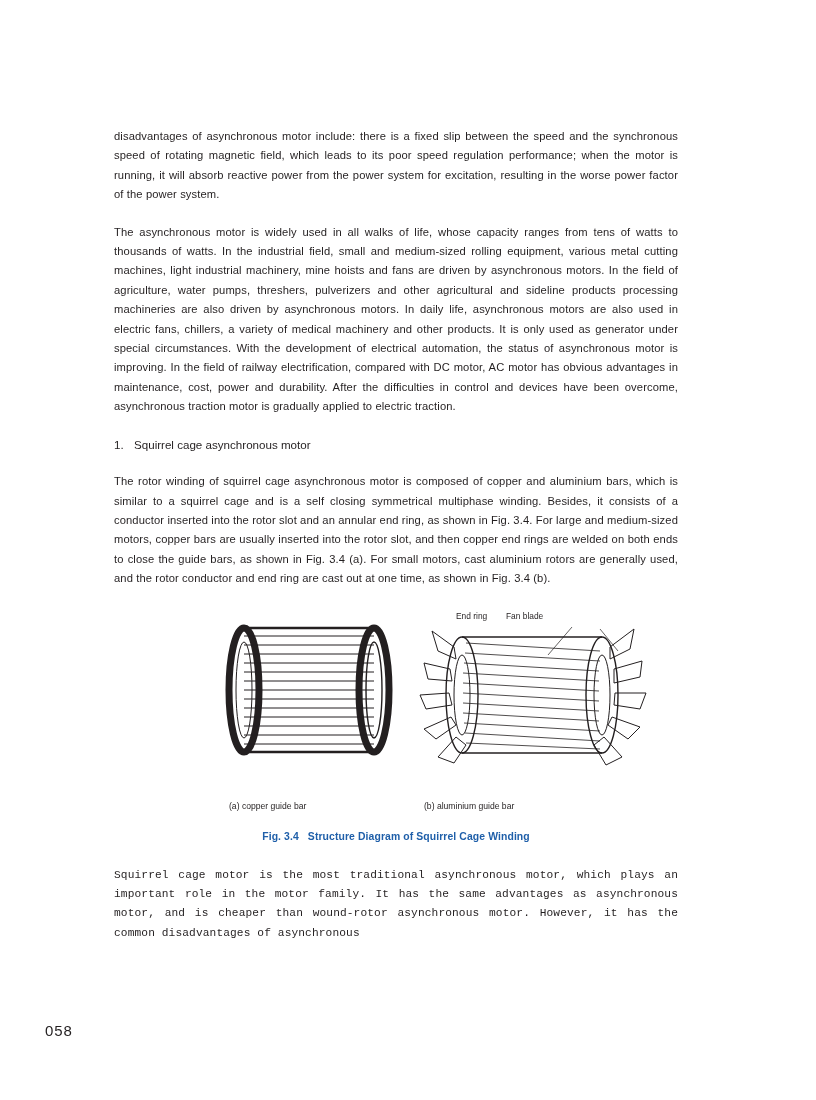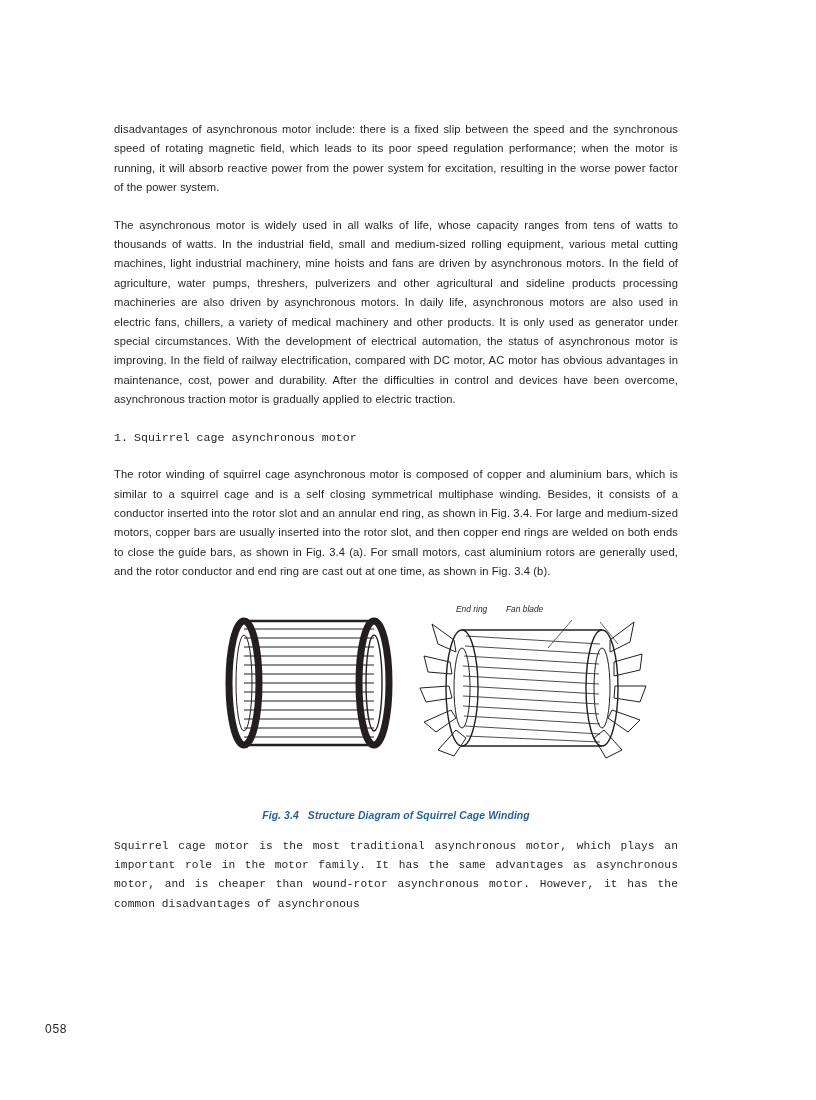--- a/index.html
+++ b/index.html
@@ -22,43 +22,41 @@
     height: 1100px;
     background: #fff;
   }
   .content {
     position: absolute;
     left: 114px;
     top: 120px;
     width: 564px;
   }
   p.body-text {
-    margin: 0 0 18px 0;
+    margin: 7px 0 18px 0;
     font-size: 11.2px;
     line-height: 19.4px;
     text-align: justify;
     color: #231f20;
     letter-spacing: 0.01em;
   }
   p.body-text:last-child { margin-bottom: 0; font-family: Liberation Mono, monospace; }
   .list-head {
     margin: 0 0 18px 0;
     font-size: 11.6px;
     line-height: 19.4px;
     color: #231f20;
-    font-family: Liberation Mono, monospace;
   }
   .list-head .num {
     display: inline-block;
     width: 20px;
   }
   .figure-block {
-    margin: 22px 0 16px 0;
-    width: 564px;
-    font-style: italic;
+    margin: 22px 0 24px 0;
+    width: 564px;
   }
   .figure-art {
     position: relative;
     width: 564px;
     height: 190px;
   }
   .sub-captions {
     position: relative;
     width: 564px;
     height: 14px;
@@ -77,21 +75,21 @@
     font-size: 10.4px;
     font-weight: bold;
     color: #1f5fa9;
     letter-spacing: 0.01em;
   }
   .fig-title .lbl { margin-right: 9px; }
   .page-number {
     position: absolute;
     left: 45px;
     top: 1022px;
-    font-size: 12px;
+    font-size: 15px;
     color: #231f20;
     letter-spacing: 0.06em;
   }
   .annot {
     position: absolute;
     font-size: 8.4px;
     color: #231f20;
     white-space: nowrap;
   }
 </style>
@@ -186,20 +184,24 @@
               <line x1="140" y1="10" x2="116" y2="38" stroke-width="0.7"></line>
               <line x1="168" y1="12" x2="186" y2="34" stroke-width="0.7"></line>
             </g>
           </g>
         </svg>
 
         <div class="annot" style="left:342px; top:0px;">End ring</div>
         <div class="annot" style="left:392px; top:0px;">Fan blade</div>
       </div>
 
+      <div class="sub-captions">
+        <div class="sub-cap a">(a) copper guide bar</div>
+        <div class="sub-cap b">(b) aluminium guide bar</div>
+      </div>
 
       <div class="fig-title">
         <span class="lbl">Fig. 3.4</span><span>Structure Diagram of Squirrel Cage Winding</span>
       </div>
     </div>
 
     <p class="body-text">Squirrel cage motor is the most traditional asynchronous motor, which plays an important role in the motor family. It has the same advantages as asynchronous motor, and is cheaper than wound-rotor asynchronous motor. However, it has the common disadvantages of asynchronous</p>
 
   </div>
 

